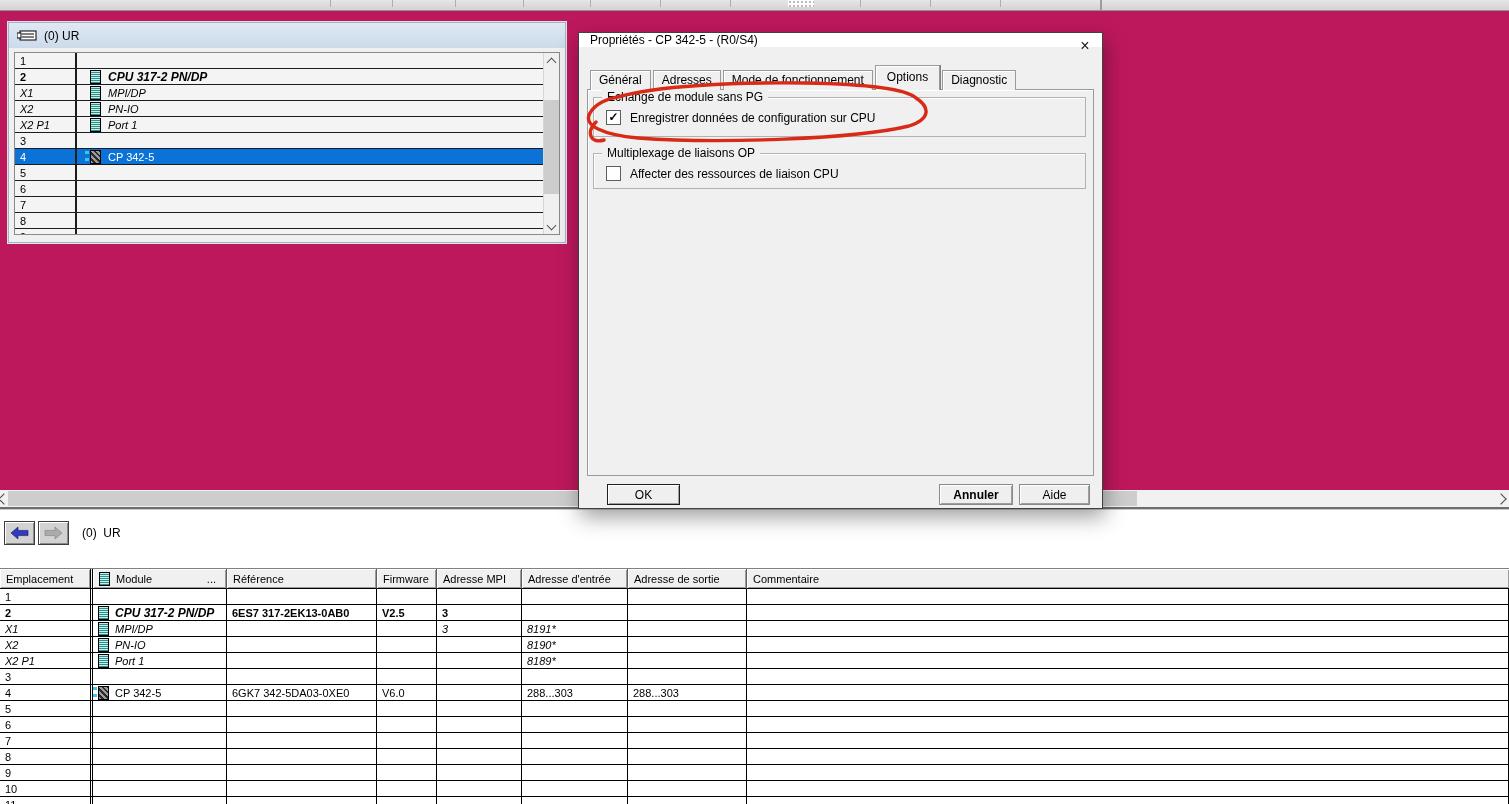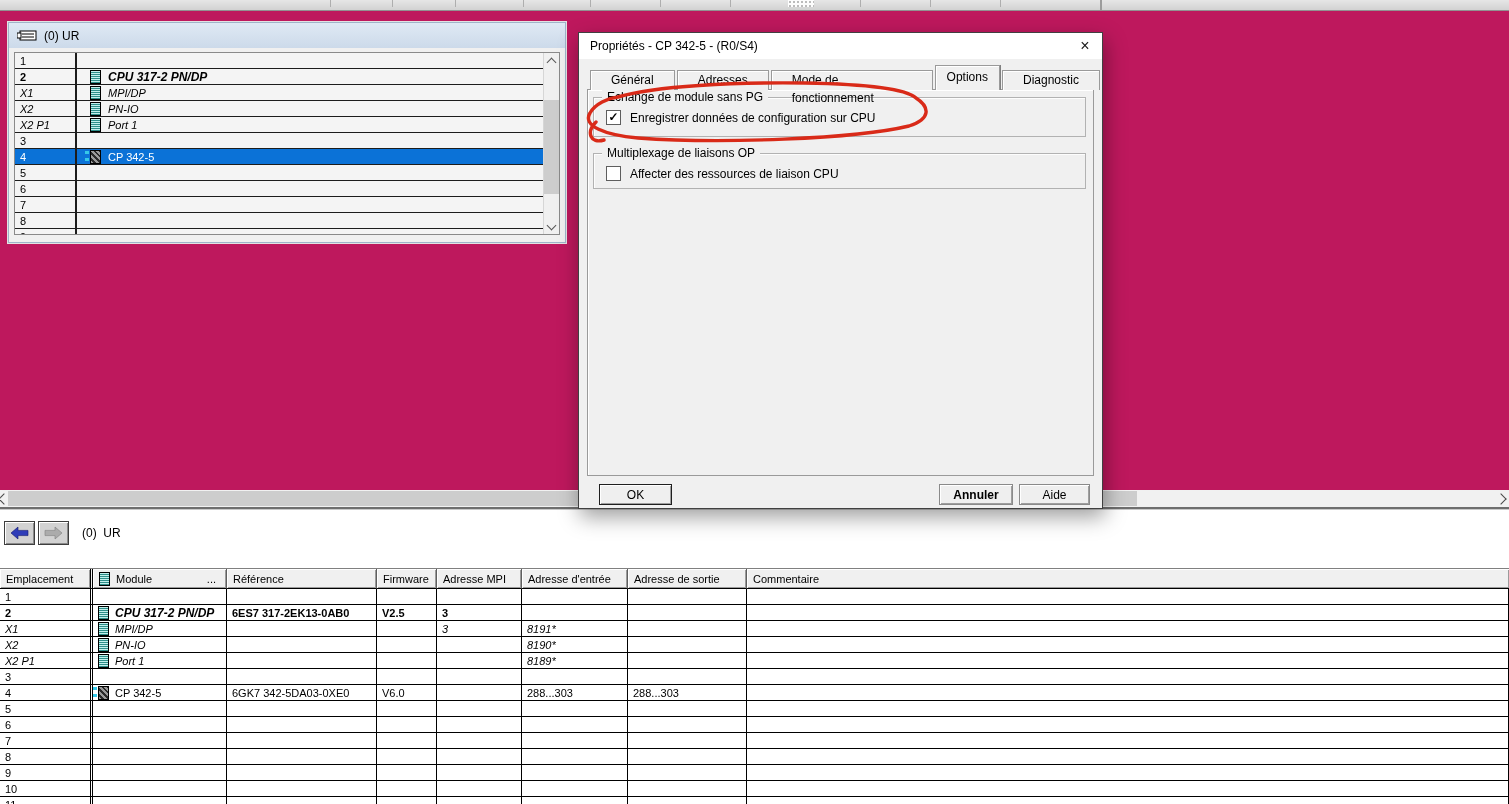--- a/index.html
+++ b/index.html
@@ -70,44 +70,44 @@
   .hcell.c0{border-right:3px double #000;}
   .brow{display:flex;height:15px;border-bottom:1px solid #000;font-size:11px;background:#fff;}
   .bcell{border-right:1px solid #000;box-sizing:border-box;display:flex;align-items:center;
          gap:6px;padding-left:5px;overflow:hidden;white-space:nowrap;}
   .bcell.c0{border-right:3px double #000;}
   .dots-right{margin-left:auto;margin-right:10px;color:#000;}
 
   
   .dialog{position:absolute;left:578px;top:32px;width:525px;height:477px;background:#f0f0f0;
           border:1px solid #404040;box-shadow:2px 8px 20px rgba(0,0,0,.38);box-sizing:border-box;}
-  .dlg-title{height:26px;background:#fff;display:flex;align-items:center;padding-left:11px;font-size:12px;}
+  .dlg-title{height:14px;background:#fff;display:flex;align-items:center;padding-left:11px;font-size:12px;}
   .dlg-close{position:absolute;right:6px;top:3px;width:22px;height:20px;display:flex;align-items:center;
           justify-content:center;font-size:16px;color:#1a1a1a;cursor:default;}
   .tabstrip{position:absolute;left:11px;top:33px;height:24px;display:flex;align-items:flex-end;z-index:3;}
-  .tab{height:19px;line-height:18px;padding:0 20px;font-size:12px;background:#f0f0f0;
+  .tab{height:19px;line-height:18px;padding:0 8px;font-size:12px;background:#f0f0f0;
        border:1px solid #9a9a9a;border-bottom:none;box-shadow:inset 1px 1px 0 #fff;margin-right:2px;}
   .tab.active{height:24px;line-height:22px;padding:0 11px;position:relative;z-index:5;
        box-shadow:inset 1px 1px 0 #fff,1px 0 0 #808080;}
   .tabpage{position:absolute;left:8px;right:8px;top:56px;bottom:32px;background:#f0f0f0;
        border:1px solid #9a9a9a;box-shadow:inset 1px 1px 0 #fff;z-index:1;}
   .group{position:absolute;left:14px;right:16px;border:1px solid #b2b2b2;
        box-shadow:inset 1px 1px 0 #fdfdfd;z-index:2;}
   .group.g1{top:64px;height:38px;}
   .group.g2{top:120px;height:34px;}
   .gtitle{position:absolute;top:-8px;left:8px;background:#f0f0f0;padding:0 5px;font-size:12px;}
   .cbrow{display:flex;align-items:center;gap:9px;margin:12px 0 0 12px;font-size:12px;}
   .cb{width:13px;height:13px;background:#fff;border:1px solid #5e5e5e;flex:0 0 auto;
       display:flex;align-items:center;justify-content:center;font-size:12px;line-height:13px;color:#000;}
   .cb .mark{visibility:hidden;font-weight:bold;}
   .cb.checked .mark{visibility:visible;}
   .btn{position:absolute;top:451px;height:21px;background:#efefef;border:1px solid #8a8a8a;
       box-shadow:inset 1px 1px 0 #fff,inset -1px -1px 0 #9f9f9f;font-size:12px;
       display:flex;align-items:center;justify-content:center;box-sizing:border-box;}
-  .btn.ok{left:20px;width:73px;border:1px solid #1f1f1f;box-shadow:inset 1px 1px 0 #fff,inset -1px -1px 0 #9f9f9f,inset 0 0 0 1px #d9d9d9;}
+  .btn.ok{left:28px;width:73px;border:1px solid #1f1f1f;box-shadow:inset 1px 1px 0 #fff,inset -1px -1px 0 #9f9f9f,inset 0 0 0 1px #d9d9d9;}
   .btn.cancel{left:360px;width:74px;font-weight:bold;}
   .btn.help{left:440px;width:71px;}
 
   .red-annotation{position:absolute;left:560px;top:70px;z-index:9;pointer-events:none;}
 </style>
 </head>
 <body>
 
 <div class="screen">
 

